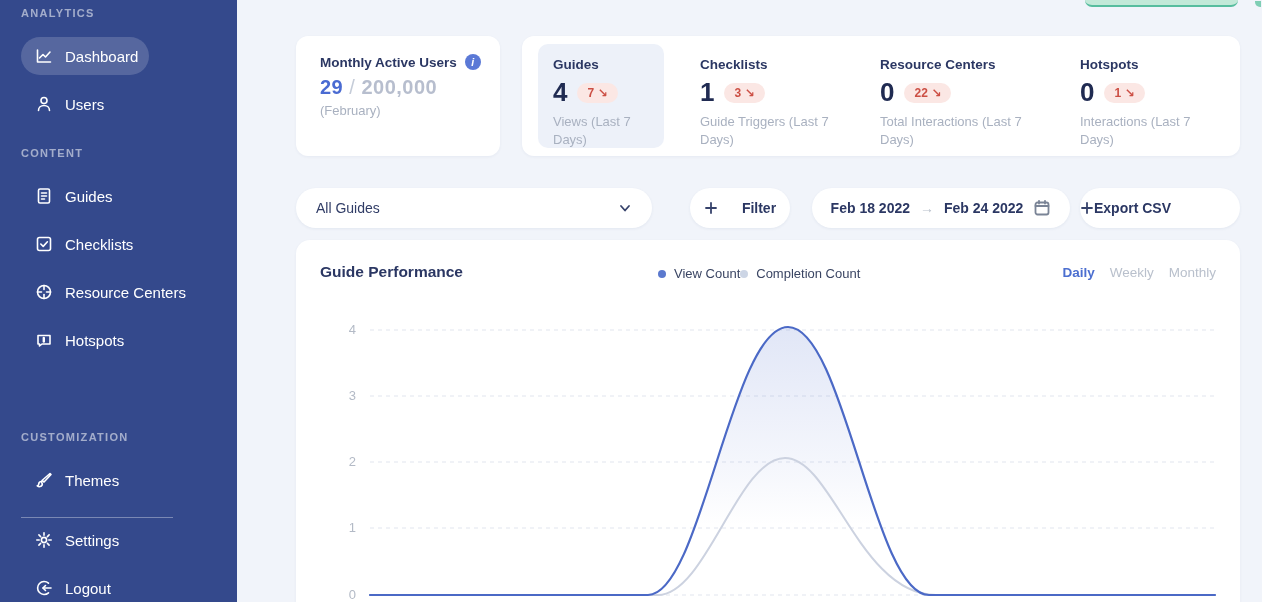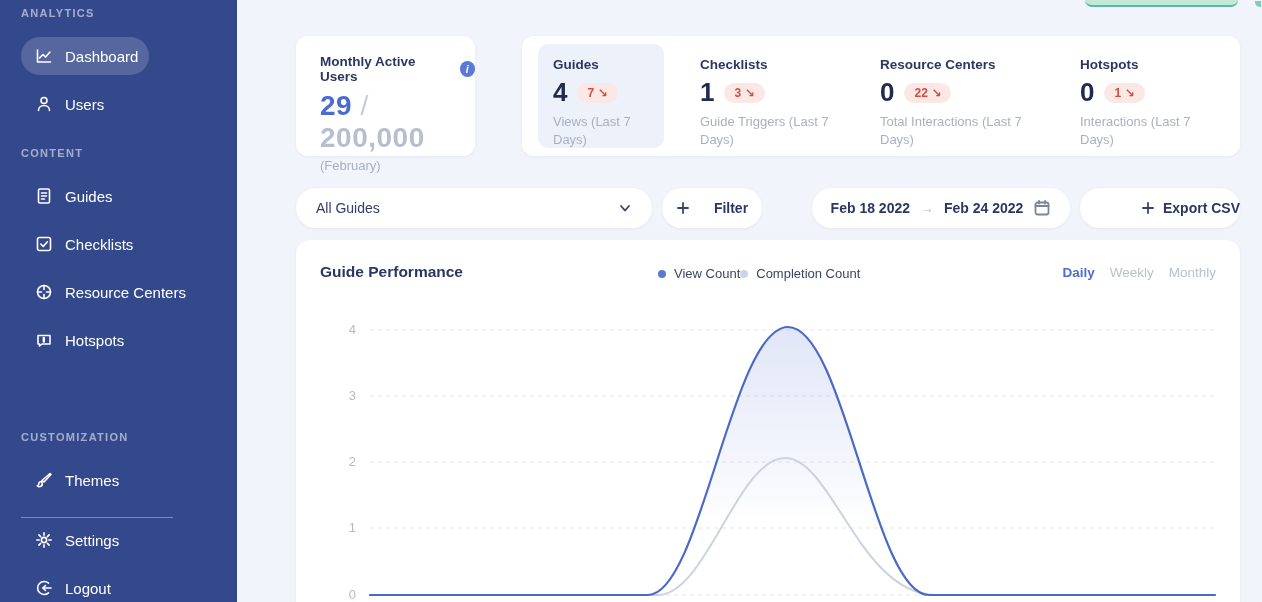--- a/index.html
+++ b/index.html
@@ -21,50 +21,50 @@
   .nav-item.active { background:rgba(255,255,255,0.17); width:128px; }
   .nav-icon { width:18px; height:18px; display:inline-flex; align-items:center; justify-content:center; }
   .nav-icon svg { width:18px; height:18px; stroke:#fff; fill:none; stroke-width:1.6; stroke-linecap:round; stroke-linejoin:round; }
   .side-divider { position:absolute; left:21px; top:517px; width:152px; height:1px; background:rgba(255,255,255,0.35); }
   
   .teal-sliver { position:absolute; left:1085px; top:0; width:153px; height:7px;
     background:#c2e9d8; border-bottom:2px solid #57bd9e; border-radius:0 0 9px 9px; }
   .teal-speck { position:absolute; left:1255px; top:1px; width:6px; height:6px; background:#7fceb4; border-radius:0 0 0 5px; }
   
   .card { position:absolute; background:#fff; border-radius:12px; box-shadow:0 1px 3px rgba(45,65,120,0.06); }
-  .mau-card { left:296px; top:36px; width:179px; height:120px; padding:18px 0 11px 24px; }
+  .mau-card { left:296px; top:36px; width:204px; height:120px; padding:18px 0 11px 24px; }
   .mau-title-row { display:flex; align-items:center; gap:8px; }
   .mau-title { font-size:13.5px; font-weight:bold; color:#2b3763; }
   .info-icon { width:16px; height:16px; border-radius:50%; background:#5b79d6; color:#fff;
     font-size:10.5px; font-weight:bold; display:inline-flex; align-items:center; justify-content:center; font-style:italic; }
   .info-icon::after { content:"i"; }
-  .mau-numbers { margin-top:6px; font-size:28px; font-weight:bold; letter-spacing:0.5px; }
+  .mau-numbers { margin-top:6px; font-size:20px; font-weight:bold; letter-spacing:0.5px; }
   .mau-current { color:#4a6bd2; }
   .mau-sep { color:#c5ccd8; font-weight:normal; }
   .mau-limit { color:#b7bece; }
   .mau-period { margin-top:4px; font-size:13px; color:#a9b1c0; }
   .tiles-card { left:522px; top:36px; width:718px; height:120px; }
   .stat-tile { position:absolute; }
   .stat-tile.selected { left:16px; top:8px; width:126px; height:104px; background:#edf1f9; border-radius:10px; padding:13px 0 0 15px; }
   .stat-title { font-size:13.5px; font-weight:bold; color:#2b3763; }
   .stat-value-row { display:flex; align-items:center; gap:10px; margin-top:5px; }
   .stat-value { font-size:26px; font-weight:bold; color:#202b52; }
   .stat-badge { background:#fbe7e4; color:#cc4f44; font-size:12px; font-weight:bold;
     border-radius:11px; padding:3px 10px; white-space:nowrap; }
   .stat-sub { margin-top:5px; font-size:13px; line-height:1.35; color:#a9b1c0; }
   
   .pill { position:absolute; top:188px; height:40px; background:#fff; border-radius:20px;
     box-shadow:0 1px 3px rgba(45,65,120,0.07); display:flex; align-items:center;
     font-size:14px; font-weight:bold; color:#2b3763; cursor:pointer; }
   .guide-select { left:296px; width:356px; padding:4px 20px; justify-content:space-between; font-weight:normal; color:#303c66; }
-  .filter-btn { left:662px; width:100px; justify-content:center; gap:24px; }
+  .filter-btn { left:690px; width:100px; justify-content:center; gap:24px; }
   .date-pill { left:812px; width:258px; justify-content:center; gap:10px; }
   .date-arrow { color:#b9c0cc; font-size:14px; font-weight:normal; }
   .date-arrow::after { content:"\2192"; }
-  .export-btn { left:1080px; width:160px; justify-content:flex-end; gap:8px; }
+  .export-btn { left:1080px; width:160px; justify-content:flex-start; }
   .icon-svg { display:inline-flex; }
   .icon-svg svg { stroke:#36426b; fill:none; stroke-width:1.8; stroke-linecap:round; stroke-linejoin:round; }
   .cal-svg svg { stroke:#7a8496; }
   
   .chart-card { left:296px; top:240px; width:944px; height:392px; border-radius:14px; }
   .chart-title { position:absolute; left:24px; top:23px; font-size:15.5px; font-weight:bold; color:#2b3763; }
   .legend { position:absolute; left:362px; top:26px; display:flex; align-items:center; }
   .legend-item { display:flex; align-items:center; gap:8px; font-size:13px; color:#3a4563; }
   .legend-dot { width:8px; height:8px; border-radius:50%; }
   .dot-view { background:#5b79ce; }

